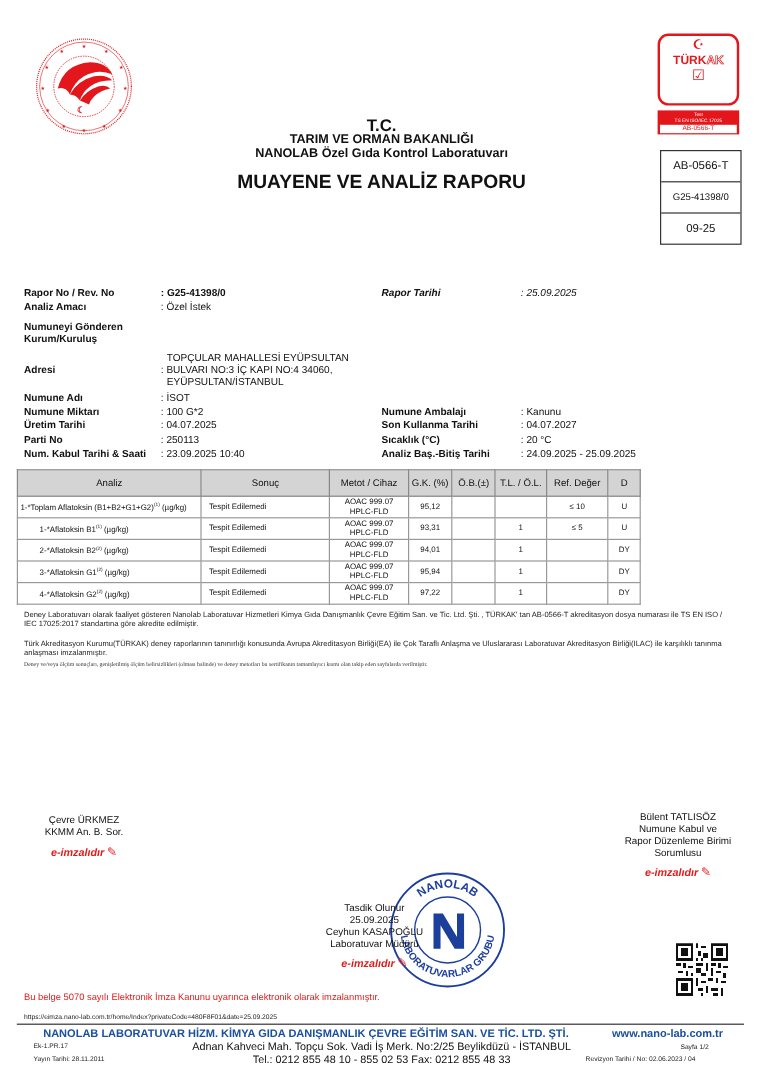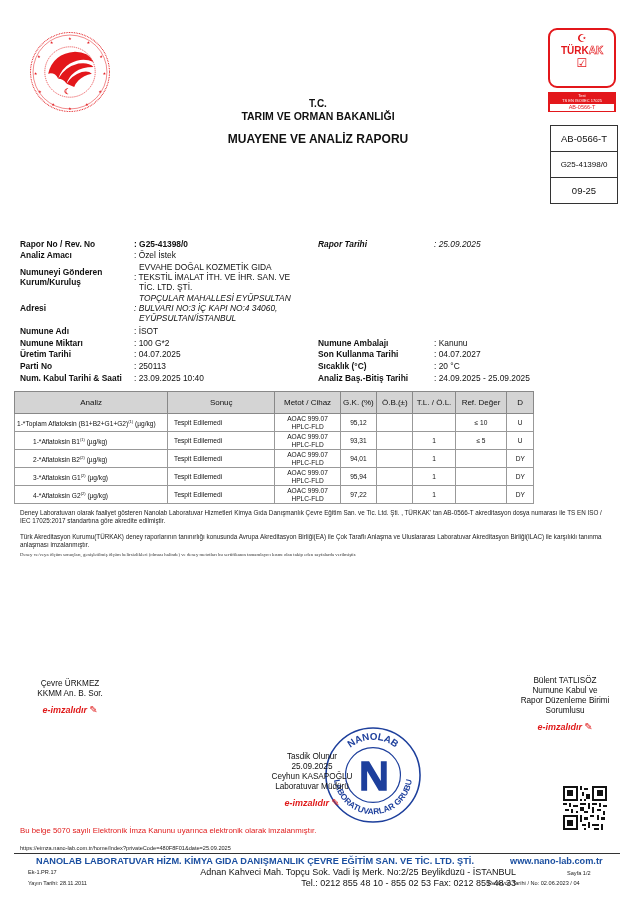--- a/index.html
+++ b/index.html
@@ -1,24 +1,24 @@
 <!DOCTYPE html>
 <html><head>
 <meta charset="utf-8">
 <style>
   html, body { margin:0; padding:0; background:#fff; }
   body { width:636px; height:900px; position:relative; overflow:hidden; font-family:"Liberation Sans", sans-serif; color:#111; }
   .abs { position:absolute; }
   
   .ministry-logo { left:28px; top:30px; width:84px; height:84px; }
   .header-block { left:0; width:636px; top:98px; text-align:center; }
-  .header-block .tc { font-size:10px; font-weight:bold; line-height:12px; }
+  .header-block .tc { font-size:14px; font-weight:bold; line-height:12px; }
   .header-block .ministry { font-size:10.5px; font-weight:bold; line-height:12px; }
   .header-block .lab { font-size:10.5px; font-weight:bold; line-height:12px; }
-  .header-block .report-title { font-size:12px; font-weight:bold; margin-top:10px; }
+  .header-block .report-title { font-size:16px; font-weight:bold; margin-top:10px; }
   .turkak { left:548px; top:28px; width:68px; height:88px; }
   .accr-box { left:550px; top:125px; width:66px; border:1px solid #333; }
   .accr-box div { border-bottom:1px solid #333; height:25px; line-height:25px; text-align:center; font-size:9.5px; }
   .accr-box div:last-child { border-bottom:none; }
   .accr-box .small { font-size:8px; }
 
   .info { font-size:8.4px; line-height:10px; }
   .info .lbl { font-weight:bold; }
   .info-row { position:absolute; left:20px; display:flex; }
   .info-row .lbl { width:114px; }
@@ -37,21 +37,21 @@
   .tiny { font-size:4.8px; font-family:"Liberation Serif", serif; color:#333; }
 
   .sig { text-align:center; font-size:8.2px; line-height:10px; }
   .esig { color:#e01b1b; font-style:italic; font-weight:bold; font-size:9px;text-align:right; }
   .red-note { left:20px; top:826px; color:#e01b1b; font-size:7.8px; }
   .url { left:20px; top:845px; font-size:5.6px; color:#222; }
   .footer-rule { left:14px; top:853px; width:606px; border-top:1px solid #333; }
   .footer-company { left:36px; top:856px; color:#1b4fa0; font-weight:bold; font-size:9.2px; }
   .footer-web { left:510px; top:856px; color:#1b4fa0; font-weight:bold; font-size:9.2px; }
   .footer-small { font-size:5.6px; color:#222; }
-  .footer-addr { left:120px; width:396px; text-align:right; font-size:9px; color:#111; }
+  .footer-addr { left:120px; width:396px; text-align:center; font-size:9px; color:#111; }
 </style>
 </head>
 <body>
 
 <svg class="abs ministry-logo" viewBox="0 0 100 100">
   <circle cx="50" cy="50" r="47" fill="none" stroke="#e3171b" stroke-width="1.2" stroke-dasharray="1 1"></circle>
   <circle cx="50" cy="50" r="44" fill="none" stroke="#e3171b" stroke-width="0.6"></circle>
   <circle cx="50" cy="50" r="30" fill="none" stroke="#e3171b" stroke-width="0.8" stroke-dasharray="1.5 1"></circle>
   <g fill="#e3171b">
     <text x="50" y="12" font-size="5" text-anchor="middle">★</text>
@@ -69,20 +69,21 @@
     <path d="M24 52 Q30 28 56 26 Q72 26 78 38 Q64 32 50 40 Q40 46 36 58 Q32 50 24 52Z"></path>
     <path d="M36 58 Q44 44 60 40 Q72 38 78 44 Q64 44 56 50 Q48 56 46 64 Q42 58 36 58Z"></path>
     <path d="M46 64 Q52 54 64 50 Q72 48 76 52 Q66 54 60 60 Q56 64 55 68 Z"></path>
     <text x="47" y="76" font-size="9" font-weight="bold" text-anchor="middle">☾</text>
   </g>
 </svg>
 
 <div class="abs header-block">
   <div class="tc">T.C.</div>
   <div class="ministry">TARIM VE ORMAN BAKANLIĞI</div>
+  <div class="lab">NANOLAB Özel Gıda Kontrol Laboratuvarı</div>
   <div class="report-title">MUAYENE VE ANALİZ RAPORU</div>
 </div>
 
 <div class="abs turkak">
   <div style="border:2px solid #e3171b;border-radius:9px;height:56px;text-align:center;">
     <div style="color:#e3171b;font-size:11px;line-height:13px;margin-top:2px;">☪</div>
     <div style="font-size:10px;font-weight:bold;line-height:11px;"><span style="color:#e3171b">TÜRK</span><span style="color:#fff;-webkit-text-stroke:0.6px #e3171b;">AK</span></div>
     <div style="color:#e3171b;font-size:12px;line-height:14px;">☑</div>
   </div>
   <div style="background:#e3171b;color:#fff;text-align:center;margin-top:4px;padding:1px 0;">
@@ -102,29 +103,24 @@
   <div class="info-row" style="top:239px;">
     <span class="lbl">Rapor No / Rev. No</span>
     <span class="val" style="font-weight:bold">: G25-41398/0</span>
   </div>
   <div class="info-row" style="top:250px;justify-content:space-between;">
     <span class="lbl">Analiz Amacı</span>
     <span class="val">: Özel İstek</span>
   </div>
   <div class="info-row" style="top:262px;">
     <span class="lbl" style="padding-top:5px;">Numuneyi Gönderen Kurum/Kuruluş</span>
-    <span class="val" style="width:190px;">
-      <div style="padding-left:5px">EVVAHE DOĞAL KOZMETİK GIDA</div>
-      <div>: TEKSTİL İMALAT İTH. VE İHR. SAN. VE</div>
-      <div style="padding-left:5px">TİC. LTD. ŞTİ.</div>
-    </span>
   </div>
   <div class="info-row" style="top:293px;">
     <span class="lbl" style="padding-top:10px;">Adresi</span>
-    <span class="val" style="width:190px;font-style:italic;">
+    <span class="val" style="width:190px;">
       <div style="padding-left:5px">TOPÇULAR MAHALLESİ EYÜPSULTAN</div>
       <div>: BULVARI  NO:3 İÇ KAPI NO:4 34060,</div>
       <div style="padding-left:5px">EYÜPSULTAN/İSTANBUL</div>
     </span>
   </div>
   <div class="info-row" style="top:326px;">
     <span class="lbl">Numune Adı</span>
     <span class="val">: İSOT</span>
   </div>
   <div class="info-row" style="top:338px;">

